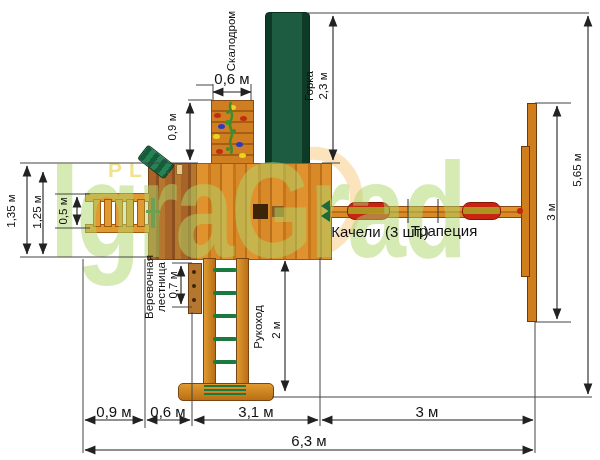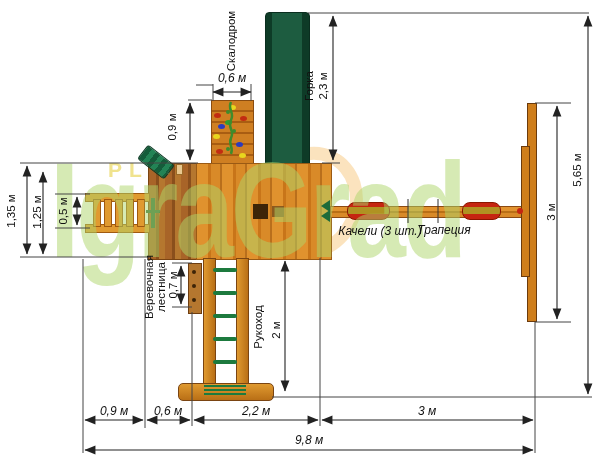--- a/index.html
+++ b/index.html
@@ -48,22 +48,22 @@
   .wm-tag{left:108px;top:158px;font-size:21px;font-weight:bold;letter-spacing:7px;
         color:rgba(238,224,130,0.9);z-index:0;}
   .wm-brand{left:50px;top:140px;font-size:135px;font-weight:bold;line-height:1.05;
         letter-spacing:-4px;color:rgba(173,214,105,0.5);transform:scaleX(0.78);
         transform-origin:left top;z-index:2;}
   .wm-arc{left:258px;top:146px;width:78px;height:88px;border:13px solid rgba(0,0,0,0);
         border-top-color:rgba(243,170,60,0.33);border-right-color:rgba(243,170,60,0.33);
         border-radius:50%;transform:rotate(25deg);z-index:0;}
   
   .st{z-index:1;} svg.overlay{position:absolute;left:0;top:0;z-index:3;}
-  .lab{position:absolute;z-index:4;font-size:12px;white-space:nowrap;
-       transform:translate(-50%,-50%);font-style:italic;}
+  .lab{position:absolute;z-index:4;font-size:15px;white-space:nowrap;
+       transform:translate(-50%,-50%);}
   .vlab{position:absolute;z-index:4;font-size:11.5px;white-space:nowrap;
        transform:translate(-50%,-50%) rotate(-90deg);}
 </style>
 </head>
 <body>
 
 <div id="canvas">
 
   <div class="abs wm-tag">PLAY SYSTEM</div>
   <div class="abs wm-arc"></div>
@@ -206,16 +206,16 @@
   <div class="vlab" style="left:63px;top:211px">0,5 м</div>
   <div class="vlab" style="left:149px;top:287px">Веревочная</div>
   <div class="vlab" style="left:161px;top:287px">лестница</div>
   <div class="vlab" style="left:173px;top:285px">0,7 м</div>
   <div class="vlab" style="left:258px;top:327px">Рукоход</div>
   <div class="vlab" style="left:276px;top:330px">2 м</div>
   <div class="lab" style="left:380px;top:231px">Качели (3 шт.)</div>
   <div class="lab" style="left:444px;top:230px">Трапеция</div>
   <div class="lab" style="left:114px;top:411px">0,9 м</div>
   <div class="lab" style="left:168px;top:411px">0,6 м</div>
-  <div class="lab" style="left:256px;top:411px">2,2 м</div>
+  <div class="lab" style="left:256px;top:411px">3,1 м</div>
   <div class="lab" style="left:427px;top:411px">3 м</div>
-  <div class="lab" style="left:309px;top:440px">9,8 м</div>
+  <div class="lab" style="left:309px;top:440px">6,3 м</div>
 </div>
 
 </body></html>

